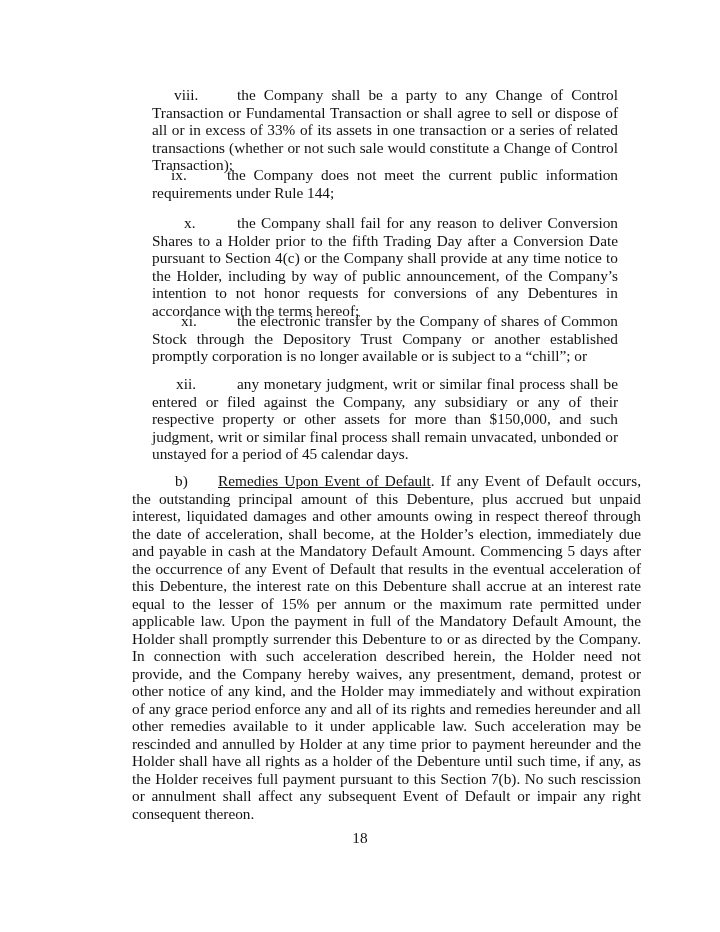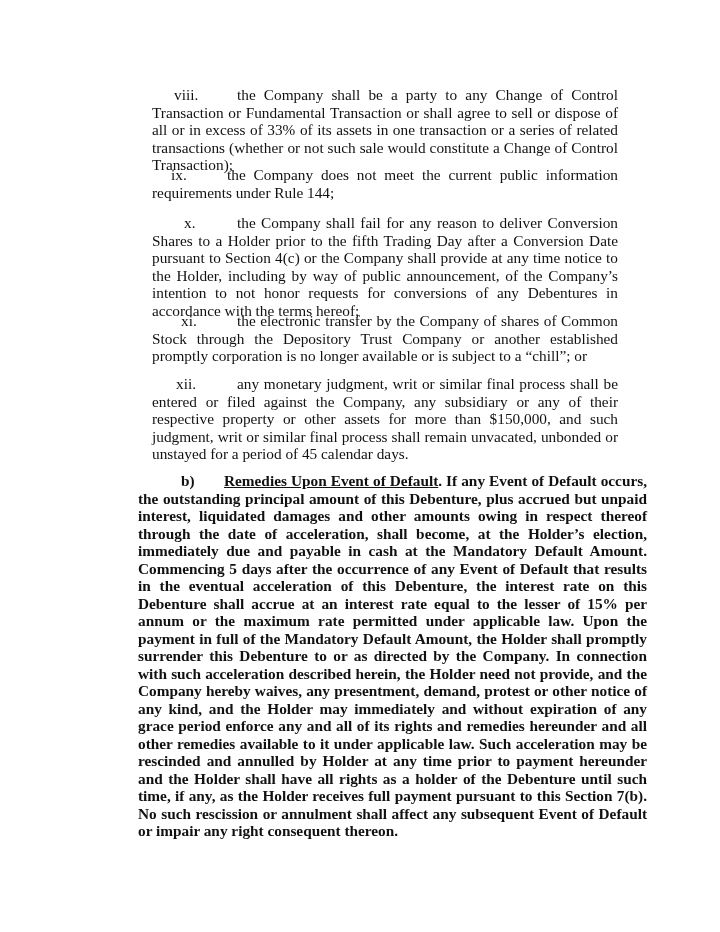--- a/index.html
+++ b/index.html
@@ -1,21 +1,21 @@
 <!DOCTYPE html>
 <html><head>
 <meta charset="utf-8">
 <style>
   html, body { margin:0; padding:0; background:#ffffff; }
   body { width:720px; height:932px; position:relative; overflow:hidden;
          font-family:"Liberation Serif","DejaVu Serif",serif; color:#111; font-size:15.3px; }
   .page { position:absolute; left:0; top:0; width:720px; height:932px; }
   .block { position:absolute; text-align:justify; line-height:17.5px; }
   .sub { left:152px; width:466px; }
-  .full { left:138px; width:509px;font-weight:bold; }
+  .full { left:132px; width:509px; }
   .num { display:inline-block; }
   .u { text-decoration:underline; }
   .pageno { position:absolute; top:829px; left:0; width:720px; text-align:center; }
 </style>
 </head>
 <body>
 
 <div class="page">
 
   <div class="block sub" style="top:86px;">
@@ -36,13 +36,14 @@
 
   <div class="block sub" style="top:375px;">
     <span class="num" style="margin-left:24px;width:61px;">xii.</span><span>any monetary judgment, writ or similar final process shall be entered or filed against the Company, any subsidiary or any of their respective property or other assets for more than $150,000, and such judgment, writ or similar final process shall remain unvacated, unbonded or unstayed for a period of 45 calendar days.</span>
   </div>
 
   <div class="block full" style="top:472px;">
     <span class="num" style="margin-left:43px;width:43px;">b)</span><span class="u">Remedies Upon Event of Default</span><span>. If any Event of Default occurs, the outstanding principal amount of this Debenture, plus accrued but unpaid interest, liquidated damages and other amounts owing in respect thereof through the date of acceleration, shall become, at the Holder’s election, immediately due and payable in cash at the Mandatory Default Amount.  Commencing 5 days after the occurrence of any Event of Default that results in the eventual acceleration of this Debenture, the interest rate on this Debenture shall accrue at an interest rate equal to the lesser of 15% per annum or the maximum rate permitted under applicable law.  Upon the payment in full of the Mandatory Default Amount, the Holder shall promptly surrender this Debenture to or as directed by the Company.  In connection with such acceleration described herein, the Holder need not provide, and the Company hereby waives, any presentment, demand, protest or other notice of any kind, and the Holder may immediately and without expiration of any grace period enforce any and all of its rights and remedies hereunder and all other remedies available to it under applicable law.  Such acceleration may be rescinded and annulled by Holder at any time prior to payment hereunder and the Holder shall have all rights as a holder of the Debenture until such time, if any, as the Holder receives full payment pursuant to this Section 7(b).  No such rescission or annulment shall affect any subsequent Event of Default or impair any right consequent thereon.</span>
   </div>
 
 
+  <div class="pageno">18</div>
 </div>
 
 </body></html>

